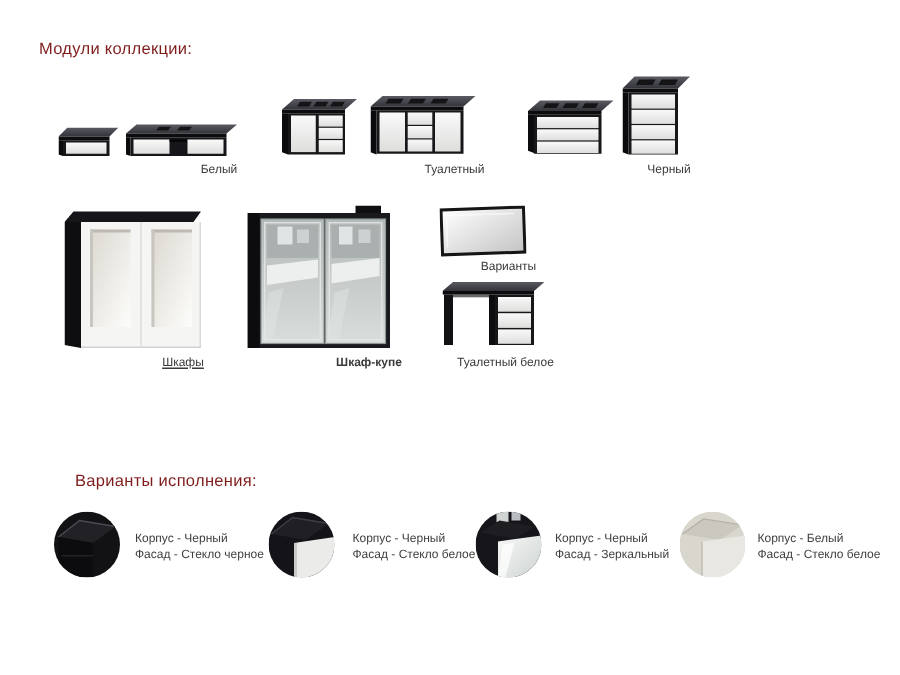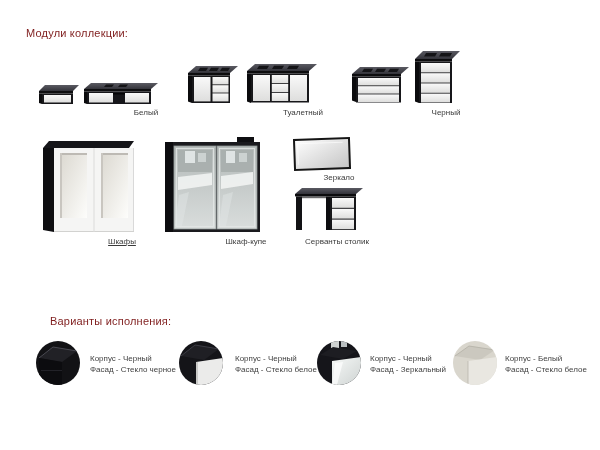--- a/index.html
+++ b/index.html
@@ -197,23 +197,23 @@
       <rect x="1" y="9.4" width="6" height="33.6" fill="#121215"></rect>
       <rect x="31" y="9.4" width="4" height="33.6" fill="#0d0d10"></rect>
       <rect x="35" y="9.4" width="26" height="33.6" fill="#17171a"></rect>
       <rect x="37" y="11" width="22" height="9.8" fill="url(#gWhite)"></rect>
       <rect x="37" y="21.8" width="22" height="9.8" fill="url(#gWhite)"></rect>
       <rect x="37" y="32.6" width="22" height="9.6" fill="url(#gWhite)"></rect>
     </svg>
   </div>
 
   <div class="item-label" style="left:77px;  top:237px;text-decoration:underline;">Шкафы</div>
-  <div class="item-label" style="left:201px; top:237px;">Шкаф-купе</div>
-  <div class="item-label" style="left:294px; top:173px;">Зеркало</div>
-  <div class="item-label" style="left:292px; top:237px;">Серванты столик</div>
+  <div class="item-label" style="left:201px; top:237px;font-weight:bold;">Шкаф-купе</div>
+  <div class="item-label" style="left:294px; top:173px;">Варианты</div>
+  <div class="item-label" style="left:292px; top:237px;">Туалетный белое</div>
 
   <div class="heading h-variants">Варианты исполнения:</div>
 
   <div class="swatch" style="left:36px; top:341px;">
     <svg width="44" height="44" viewBox="0 0 44 44">
       <rect width="44" height="44" fill="#121215"></rect>
       <polygon points="3,17 17,6 41,10 26,21" fill="#212126"></polygon>
       <polyline points="3,17 17,6 41,10" stroke="#4a4a52" stroke-width="1" fill="none"></polyline>
       <polygon points="3,17 26,21 26,44 3,44" fill="#0c0c0f"></polygon>
       <rect x="5" y="29" width="21" height="1" fill="#222228"></rect>

